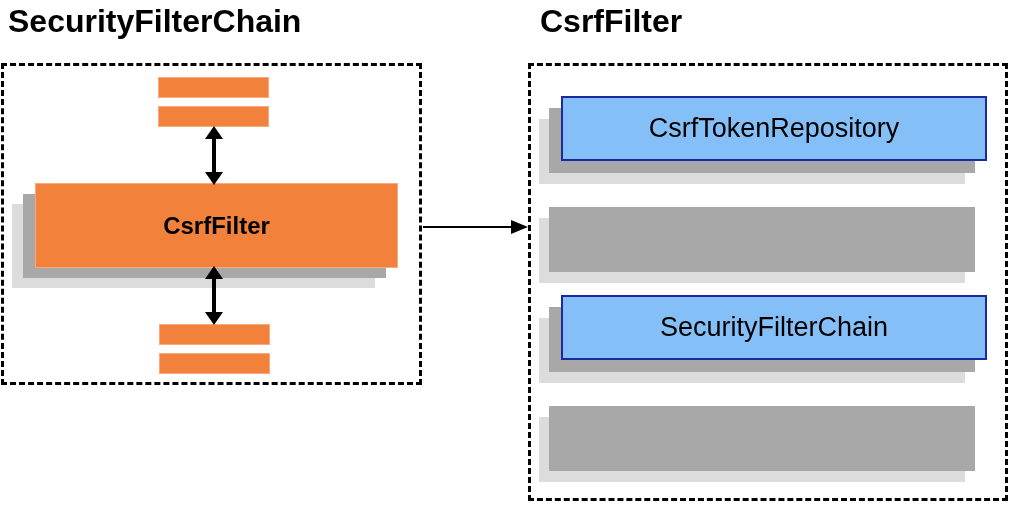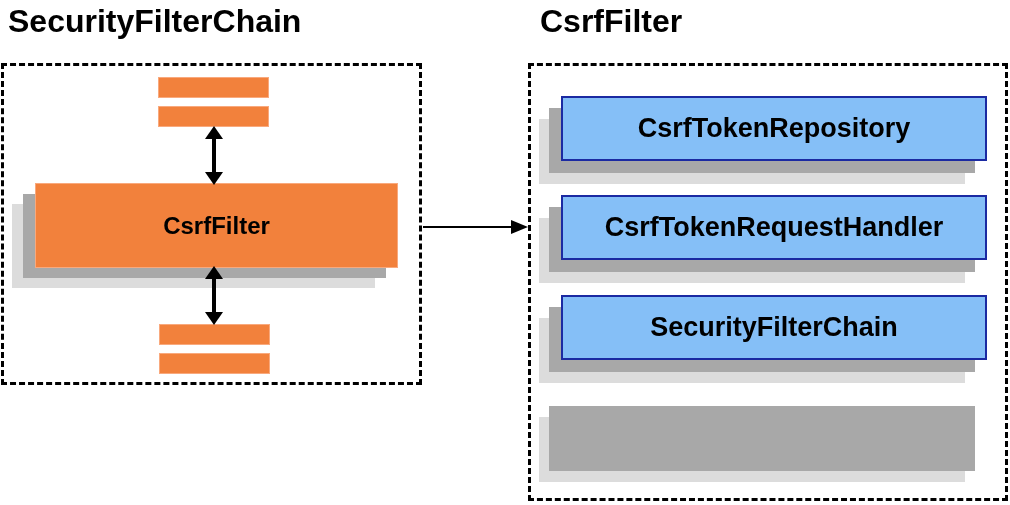--- a/index.html
+++ b/index.html
@@ -35,21 +35,21 @@
   #csrf-filter-box{position:absolute;left:35px;top:183px;width:363px;height:85px;
     background:var(--orange);border:1px solid var(--orange-border);
     display:flex;align-items:center;justify-content:center;
     font-size:24px;font-weight:bold;color:var(--text);}
 
   .component-shadow-light{left:539px;width:426px;height:65px;}
   .component-shadow-dark{left:549px;width:426px;height:65px;}
   .component-box{position:absolute;left:561px;width:426px;height:65px;
     background:var(--blue);border:2px solid var(--blue-border);
     display:flex;align-items:center;justify-content:center;
-    font-size:27px;font-weight:bold;color:var(--text);}
+    font-size:27px;font-weight:normal;color:var(--text);}
 
   .arrow-svg{position:absolute;}
   #v-arrow-top{left:200px;top:126px;}
   #v-arrow-bottom{left:200px;top:266px;}
   #h-arrow{left:423px;top:219px;}
   svg line{stroke:var(--line);}
   svg polygon{fill:var(--line);}
 </style>
 </head>
 <body>
@@ -92,23 +92,20 @@
   <div id="right-panel" class="dashed-panel"></div>
 
   <div class="shadow light component-shadow-light" style="top:119px"></div>
   <div class="shadow dark component-shadow-dark" style="top:108px"></div>
   <div class="component-box" style="top:96px">
     <span>CsrfTokenRepository</span>
   </div>
 
   <div class="shadow light component-shadow-light" style="top:218px"></div>
   <div class="shadow dark component-shadow-dark" style="top:207px"></div>
-  <div class="component-box" style="top:195px">
-    <span>CsrfTokenRequestHandler</span>
-  </div>
 
   <div class="shadow light component-shadow-light" style="top:318px"></div>
   <div class="shadow dark component-shadow-dark" style="top:307px"></div>
   <div class="component-box" style="top:295px">
     <span>SecurityFilterChain</span>
   </div>
 
   <div class="shadow light component-shadow-light" style="top:417px"></div>
   <div class="shadow dark component-shadow-dark" style="top:406px"></div>
 

